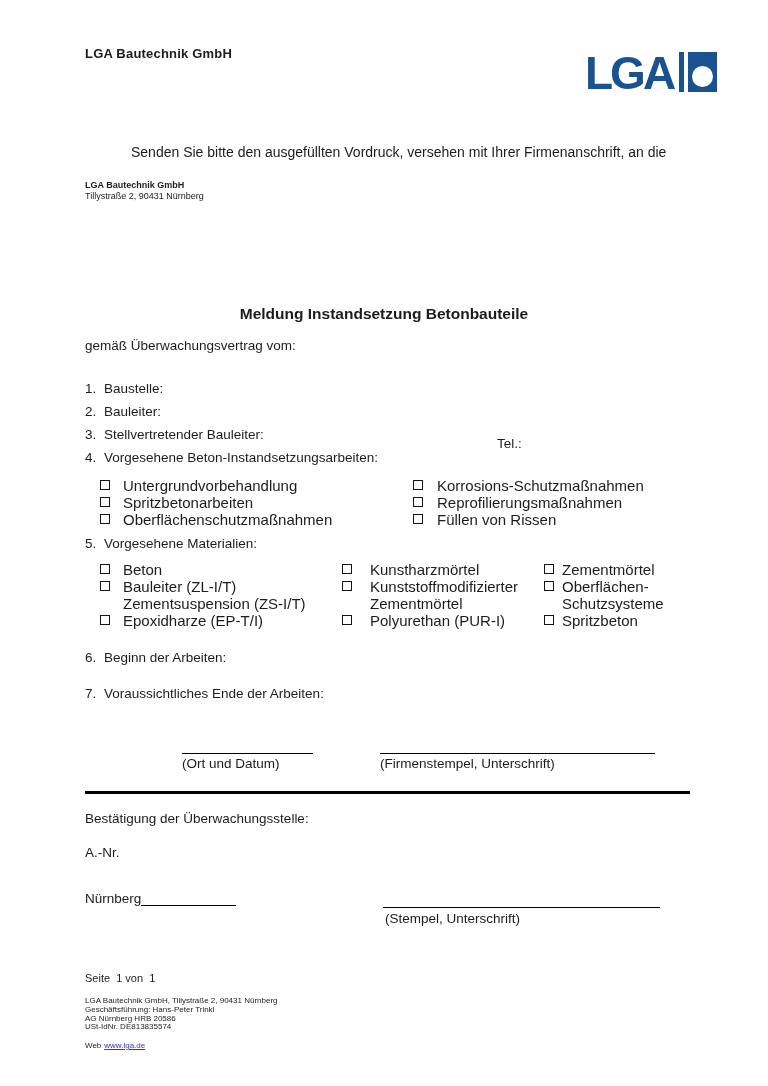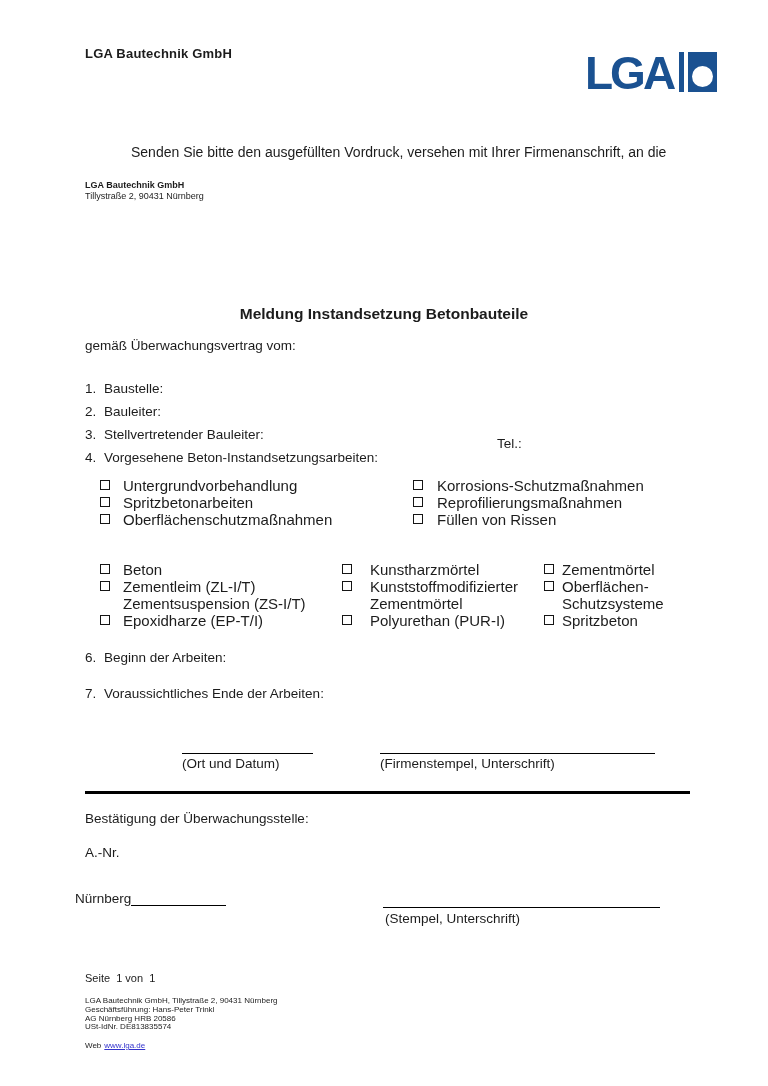--- a/index.html
+++ b/index.html
@@ -33,21 +33,21 @@
   .cb-label { position:absolute; top:0; font-size:15px; white-space:nowrap;text-align:right; }
 
   .sig-line { height:0; border-top:1.5px solid #000; }
   .sig-label { font-size:13.5px; }
 
   .thick-rule { left:85px; top:791px; width:605px; height:2.5px; background:#000; }
 
   .conf-heading { left:85px; top:811px; font-size:13.5px; }
   .anr { left:85px; top:845px; font-size:13.5px;text-align:right; }
 
-  .city-row { left:75px; top:891px; display:flex; align-items:flex-end; font-size:13.5px; }
+  .city-row { left:85px; top:891px; display:flex; align-items:flex-end; font-size:13.5px; }
   .uline { width:95px; border-bottom:1.5px solid #000; height:15px; }
 
   .seite { left:85px; top:972px; font-size:11px; white-space:pre;text-align:right; }
   .footer-block { left:85px; top:997px; font-size:8px; line-height:8.8px; color:#242424; }
   .web-row { left:85px; top:1041px; font-size:8px; }
   .web-link { margin-left:3px; color:#3333cc; text-decoration:underline; }
 </style>
 </head>
 <body>
 
@@ -99,32 +99,35 @@
     <span class="cb" style="left:413px"></span>
     <span class="cb-label" style="left:437px">Reprofilierungsmaßnahmen</span>
   </div>
   <div class="abs row" style="top:511px">
     <span class="cb" style="left:100px"></span>
     <span class="cb-label" style="left:123px">Oberflächenschutzmaßnahmen</span>
     <span class="cb" style="left:413px"></span>
     <span class="cb-label" style="left:437px">Füllen von Rissen</span>
   </div>
 
+  <div class="abs item" style="top:536px">
+    <span class="num">5.</span><span>Vorgesehene Materialien:</span>
+  </div>
 
   <div class="abs row" style="top:561px">
     <span class="cb" style="left:100px"></span>
     <span class="cb-label" style="left:123px">Beton</span>
     <span class="cb" style="left:342px"></span>
     <span class="cb-label" style="left:370px">Kunstharzmörtel</span>
     <span class="cb" style="left:544px"></span>
     <span class="cb-label" style="left:562px">Zementmörtel</span>
   </div>
   <div class="abs row" style="top:578px">
     <span class="cb" style="left:100px"></span>
-    <span class="cb-label" style="left:123px">Zementleim (ZL-I/T)</span>
+    <span class="cb-label" style="left:123px">Bauleiter (ZL-I/T)</span>
     <span class="cb" style="left:342px"></span>
     <span class="cb-label" style="left:370px">Kunststoffmodifizierter</span>
     <span class="cb" style="left:544px"></span>
     <span class="cb-label" style="left:562px">Oberflächen-</span>
   </div>
   <div class="abs row" style="top:595px">
     <span class="cb-label" style="left:123px">Zementsuspension (ZS-I/T)</span>
     <span class="cb-label" style="left:370px">Zementmörtel</span>
     <span class="cb-label" style="left:562px">Schutzsysteme</span>
   </div>

